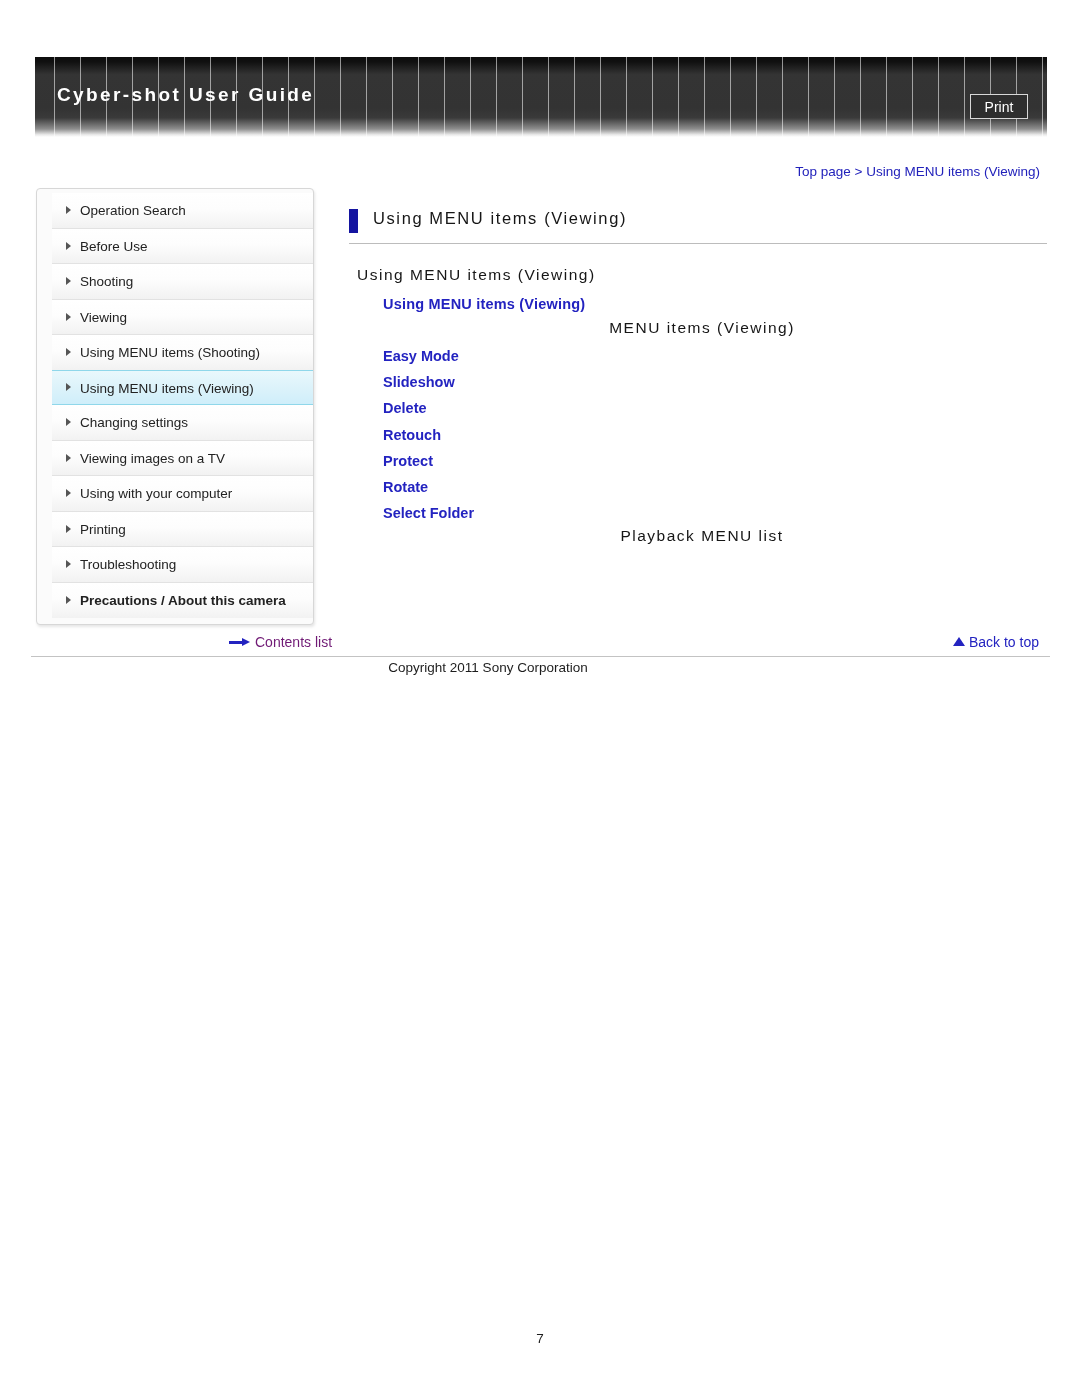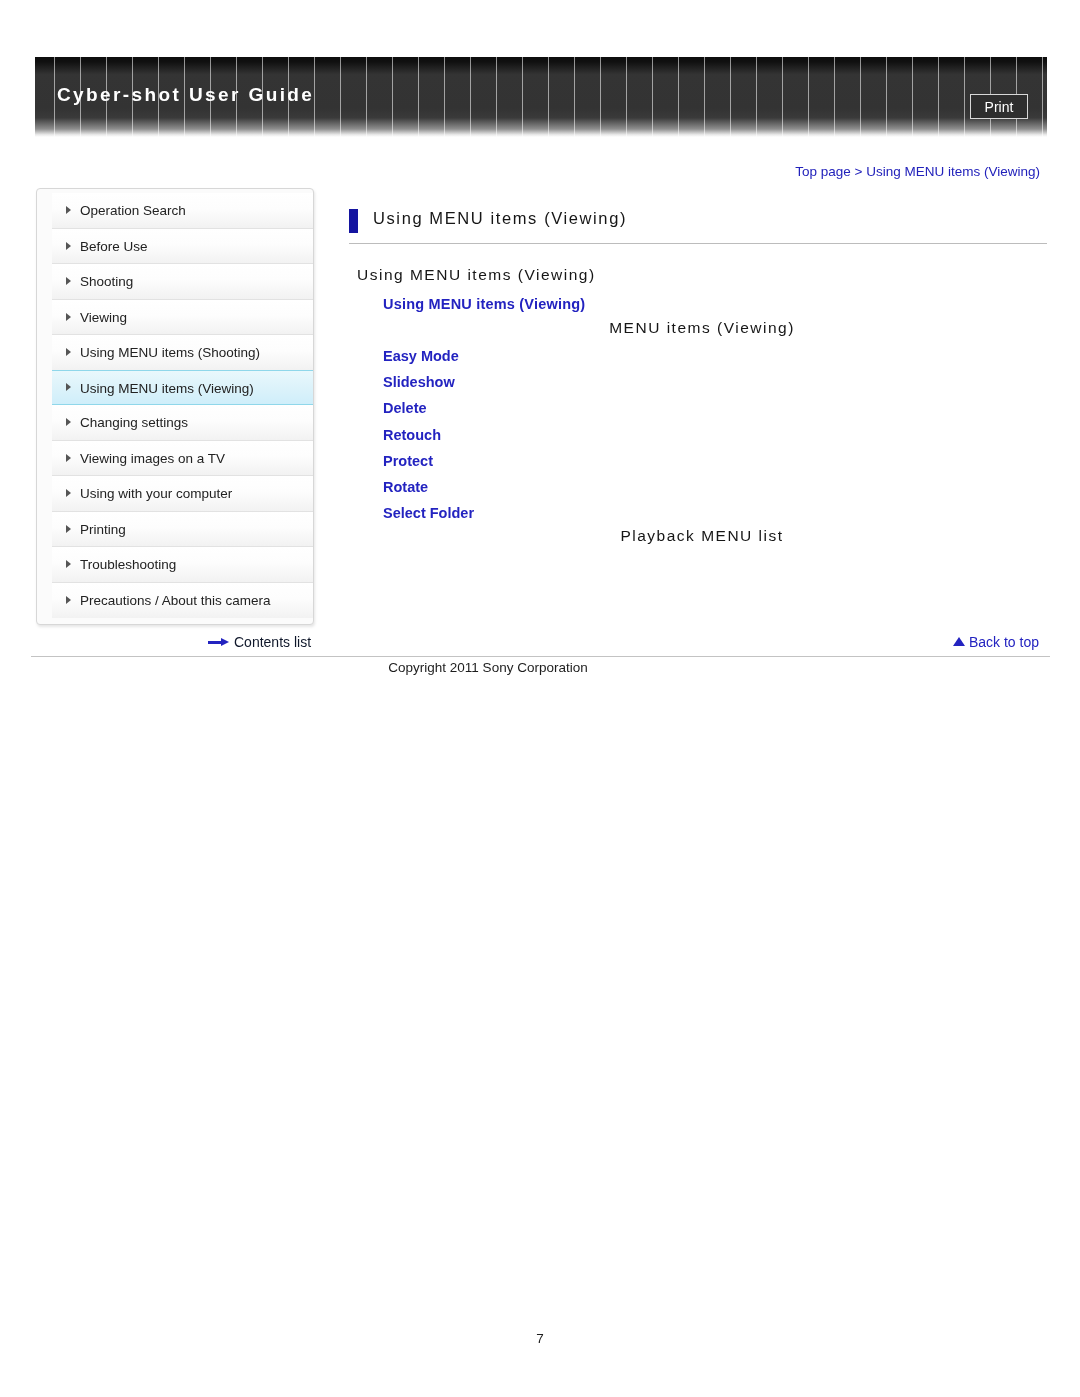--- a/index.html
+++ b/index.html
@@ -100,21 +100,21 @@
     line-height: 35.5px;
     padding-left: 28px;
     font-size: 13.5px;
     color: #222222;
     border-bottom: 1px solid #e2e2e2;
     background: linear-gradient(to bottom, #ffffff 0%, #fdfdfd 45%, #f2f2f2 100%);
     cursor: pointer;
     white-space: nowrap;
     box-sizing: border-box;
   }
-  .nav-item:last-child { border-bottom: none; }
+  .nav-item:last-child { border-bottom: none; font-weight: bold; }
   .nav-item .tri {
     position: absolute;
     left: 14px;
     top: 50%;
     margin-top: -4px;
     width: 0; height: 0;
     border-left: 5px solid #555555;
     border-top: 4px solid transparent;
     border-bottom: 4px solid transparent;
   }
@@ -184,24 +184,24 @@
   
   .footer-links {
     position: absolute;
     left: 36px;
     top: 634px;
     width: 1011px;
     height: 22px;
   }
   .contents-list {
     position: absolute;
-    left: 172px;
+    left: 193px;
     top: 0;
     font-size: 14px;
-    color: #0f172a;
+    color: #701a75;
     text-decoration: none;
     white-space: nowrap;
     cursor: pointer;
   }
   .arrow-right {
     display: inline-block;
     position: relative;
     width: 22px;
     height: 9px;
     vertical-align: middle;

